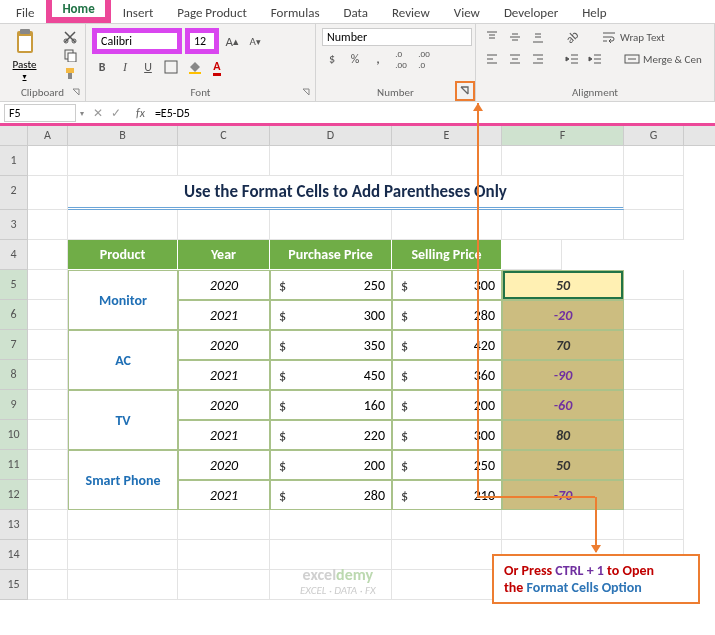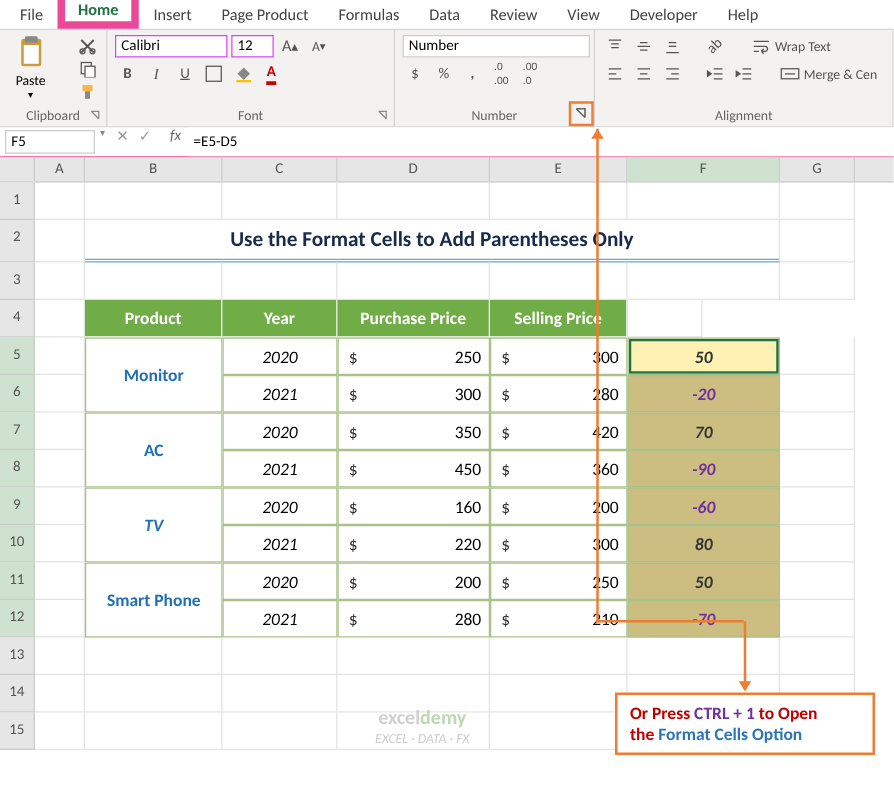--- a/index.html
+++ b/index.html
@@ -8,42 +8,42 @@
 
 .tabs { display: flex; background: #fff; border-bottom: 1px solid #d4d4d4; height: 24px; align-items: flex-end; padding-left: 4px; }
 .tab { padding: 3px 12px; font-size: 13px; color: #444; cursor: pointer; }
 .tab.active { color: #217346; font-weight: 600; }
 .tab.highlight { border: 6px solid #ec4899; padding: 1px 10px; }
 
 
 .ribbon { display: flex; background: #f3f2f1; border-bottom: 1px solid #d4d4d4; height: 78px; }
 .group { border-right: 1px solid #d4d4d4; padding: 4px 6px 2px; display: flex; flex-direction: column; justify-content: space-between; position: relative; }
 .group-label { font-size: 11px; color: #666; text-align: center; margin-top: 2px; }
-.group-content { display: flex; gap: 18px; align-items: center; }
+.group-content { display: flex; gap: 18px; align-items: center; text-decoration: underline; }
 
 .paste-btn { display: flex; flex-direction: column; align-items: center; width: 42px; cursor: pointer; }
 .paste-btn svg { margin-bottom: 2px; }
 .paste-btn .lbl { font-size: 11px; }
 
 .mini-btns { display: flex; flex-direction: column; gap: 2px; }
 .mini-btn { width: 18px; height: 16px; display: flex; align-items: center; justify-content: center; cursor: pointer; }
 
 .font-row { display: flex; gap: 3px; align-items: center; margin-bottom: 4px; }
-.font-select { background: #fff; border: 1px solid #d946ef; font-size: 12px; padding: 1px 4px; }
+.font-select { background: #fff; border: 5px solid #d946ef; font-size: 12px; padding: 1px 4px; }
 .font-name { width: 90px; }
 .font-size { width: 34px; }
 .ribbon-icon { width: 20px; height: 18px; display: flex; align-items: center; justify-content: center; cursor: pointer; color: #555; border: 1px solid transparent; }
 
 .num-select { width: 150px; background:#fff; border:1px solid #ccc; padding:1px 4px; font-size:12px; margin-bottom:4px; }
 
 .launcher { position: absolute; bottom: 2px; right: 2px; width: 14px; height: 14px; cursor: pointer; display:flex; align-items:center; justify-content:center; }
 .launcher.highlight { border: 2px solid #ed7d31; width: 20px; height: 20px; bottom: 0; right: 0; }
 
 
-.fxbar { display: flex; border-bottom: 1px solid #ec4899; height: 24px; background:#fff; }
+.fxbar { display: flex; align-items: center; border-bottom: 3px solid #ec4899; height: 24px; background:#fff; }
 .namebox { width: 72px; border: 1px solid #ccc; margin: 2px 4px; padding: 1px 4px; font-size: 12px; background:#fff; }
 .fx-btns { display: flex; gap: 2px; padding: 0 6px; color:#999; }
 .fx-btn { width: 16px; text-align: center; cursor: pointer; }
 .fx-label { font-style: italic; color:#666; padding: 0 6px; }
 .formula-input { flex: 1; border: none; font-size: 12px; padding: 2px 4px; }
 
 
 .grid { position: relative; }
 .col-headers { display: flex; background: #e6e6e6; border-bottom: 1px solid #ccc; height: 20px; }
 .corner { width: 28px; border-right: 1px solid #ccc; background:#e6e6e6; }
@@ -370,21 +370,21 @@
         <div class="cell cD td money right">450</div>
         <div class="cell cE td money right">360</div>
         <div class="cell cF td center sel">
           <span class="neg">-90</span>
         </div>
         <div class="cell cG "></div>
       </div>
       <div class="row">
         <div class="rh" style="background: rgb(207, 226, 207);">9</div>
         <div class="cell cA "></div>
-        <div class="cell cB td prod" style="height: 60px; margin-bottom: -30px; z-index: 1; background: rgb(255, 255, 255); font-style: italic;">TV</div>
+        <div class="cell cB td prod" style="height: 60px; margin-bottom: -30px; z-index: 1; background: rgb(255, 255, 255);">TV</div>
         <div class="cell cC td center">2020</div>
         <div class="cell cD td money right">160</div>
         <div class="cell cE td money right">200</div>
         <div class="cell cF td center sel">
           <span class="neg">-60</span>
         </div>
         <div class="cell cG "></div>
       </div>
       <div class="row">
         <div class="rh" style="background: rgb(207, 226, 207);">10</div>

